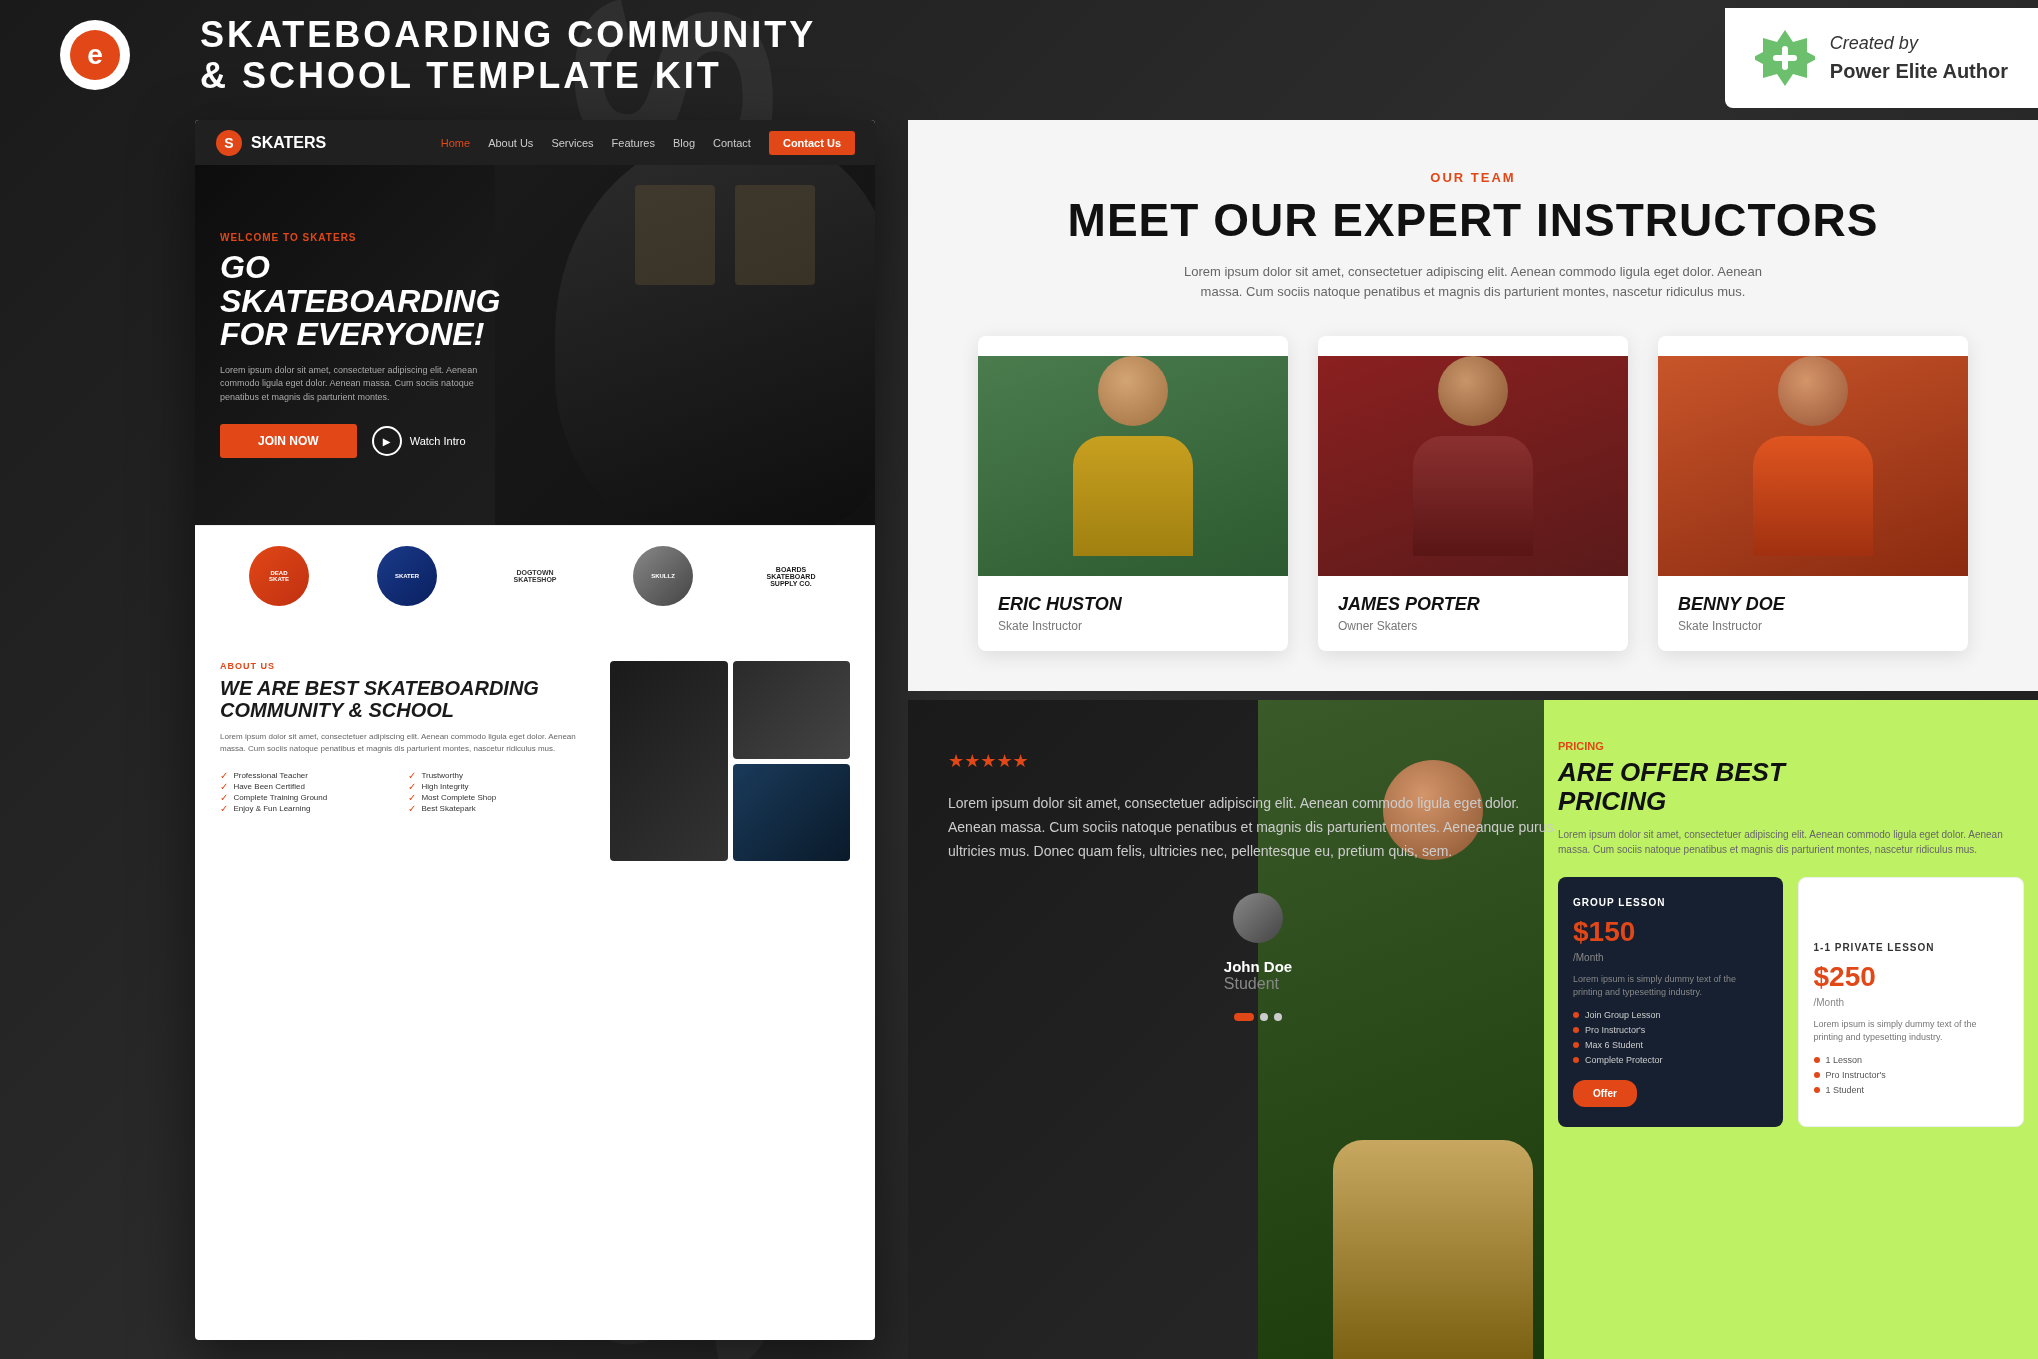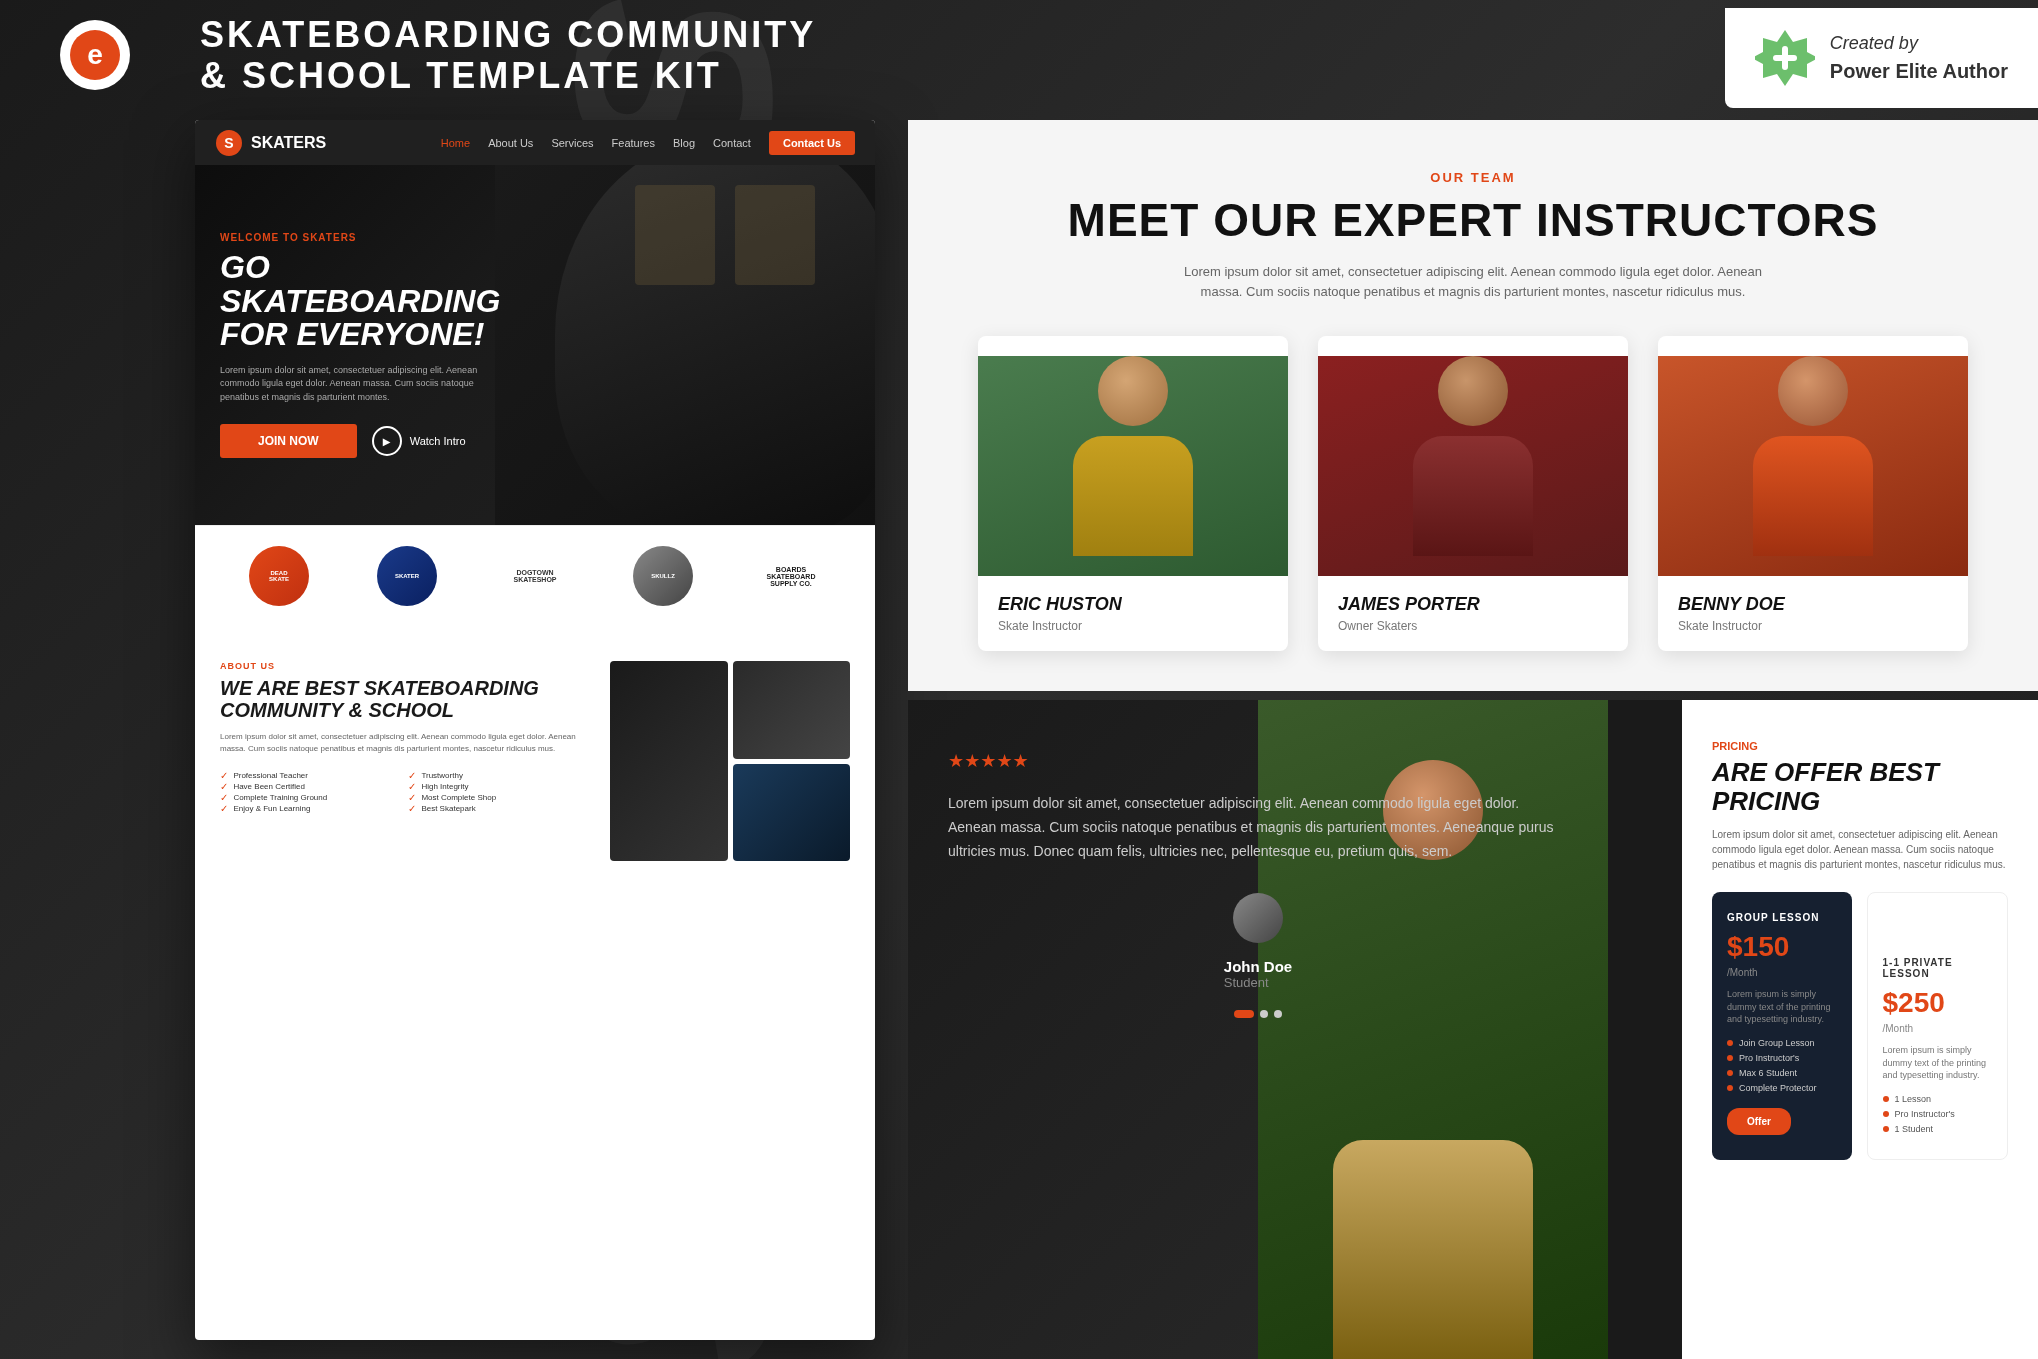--- a/index.html
+++ b/index.html
@@ -507,32 +507,32 @@
     }
 
     .testimonial-name {
       font-weight: 700;
       color: white;
       font-size: 15px;
     }
 
     .testimonial-title {
       color: #888;
-      font-size: 13px;
+      font-size: 16px;
     }
 
     
     .pricing-section {
       position: absolute;
       right: 0;
       top: 0;
-      width: 356px;
+      width: 494px;
       height: 100%;
-      background: #ffffff;
-      padding: 40px 30px;
+      background: #bef264;
+      padding: 40px 14px;
     }
 
     .pricing-tag {
       color: #e14717;
       font-size: 11px;
       font-weight: 700;
       text-transform: uppercase;
       margin-bottom: 6px;
     }
 

